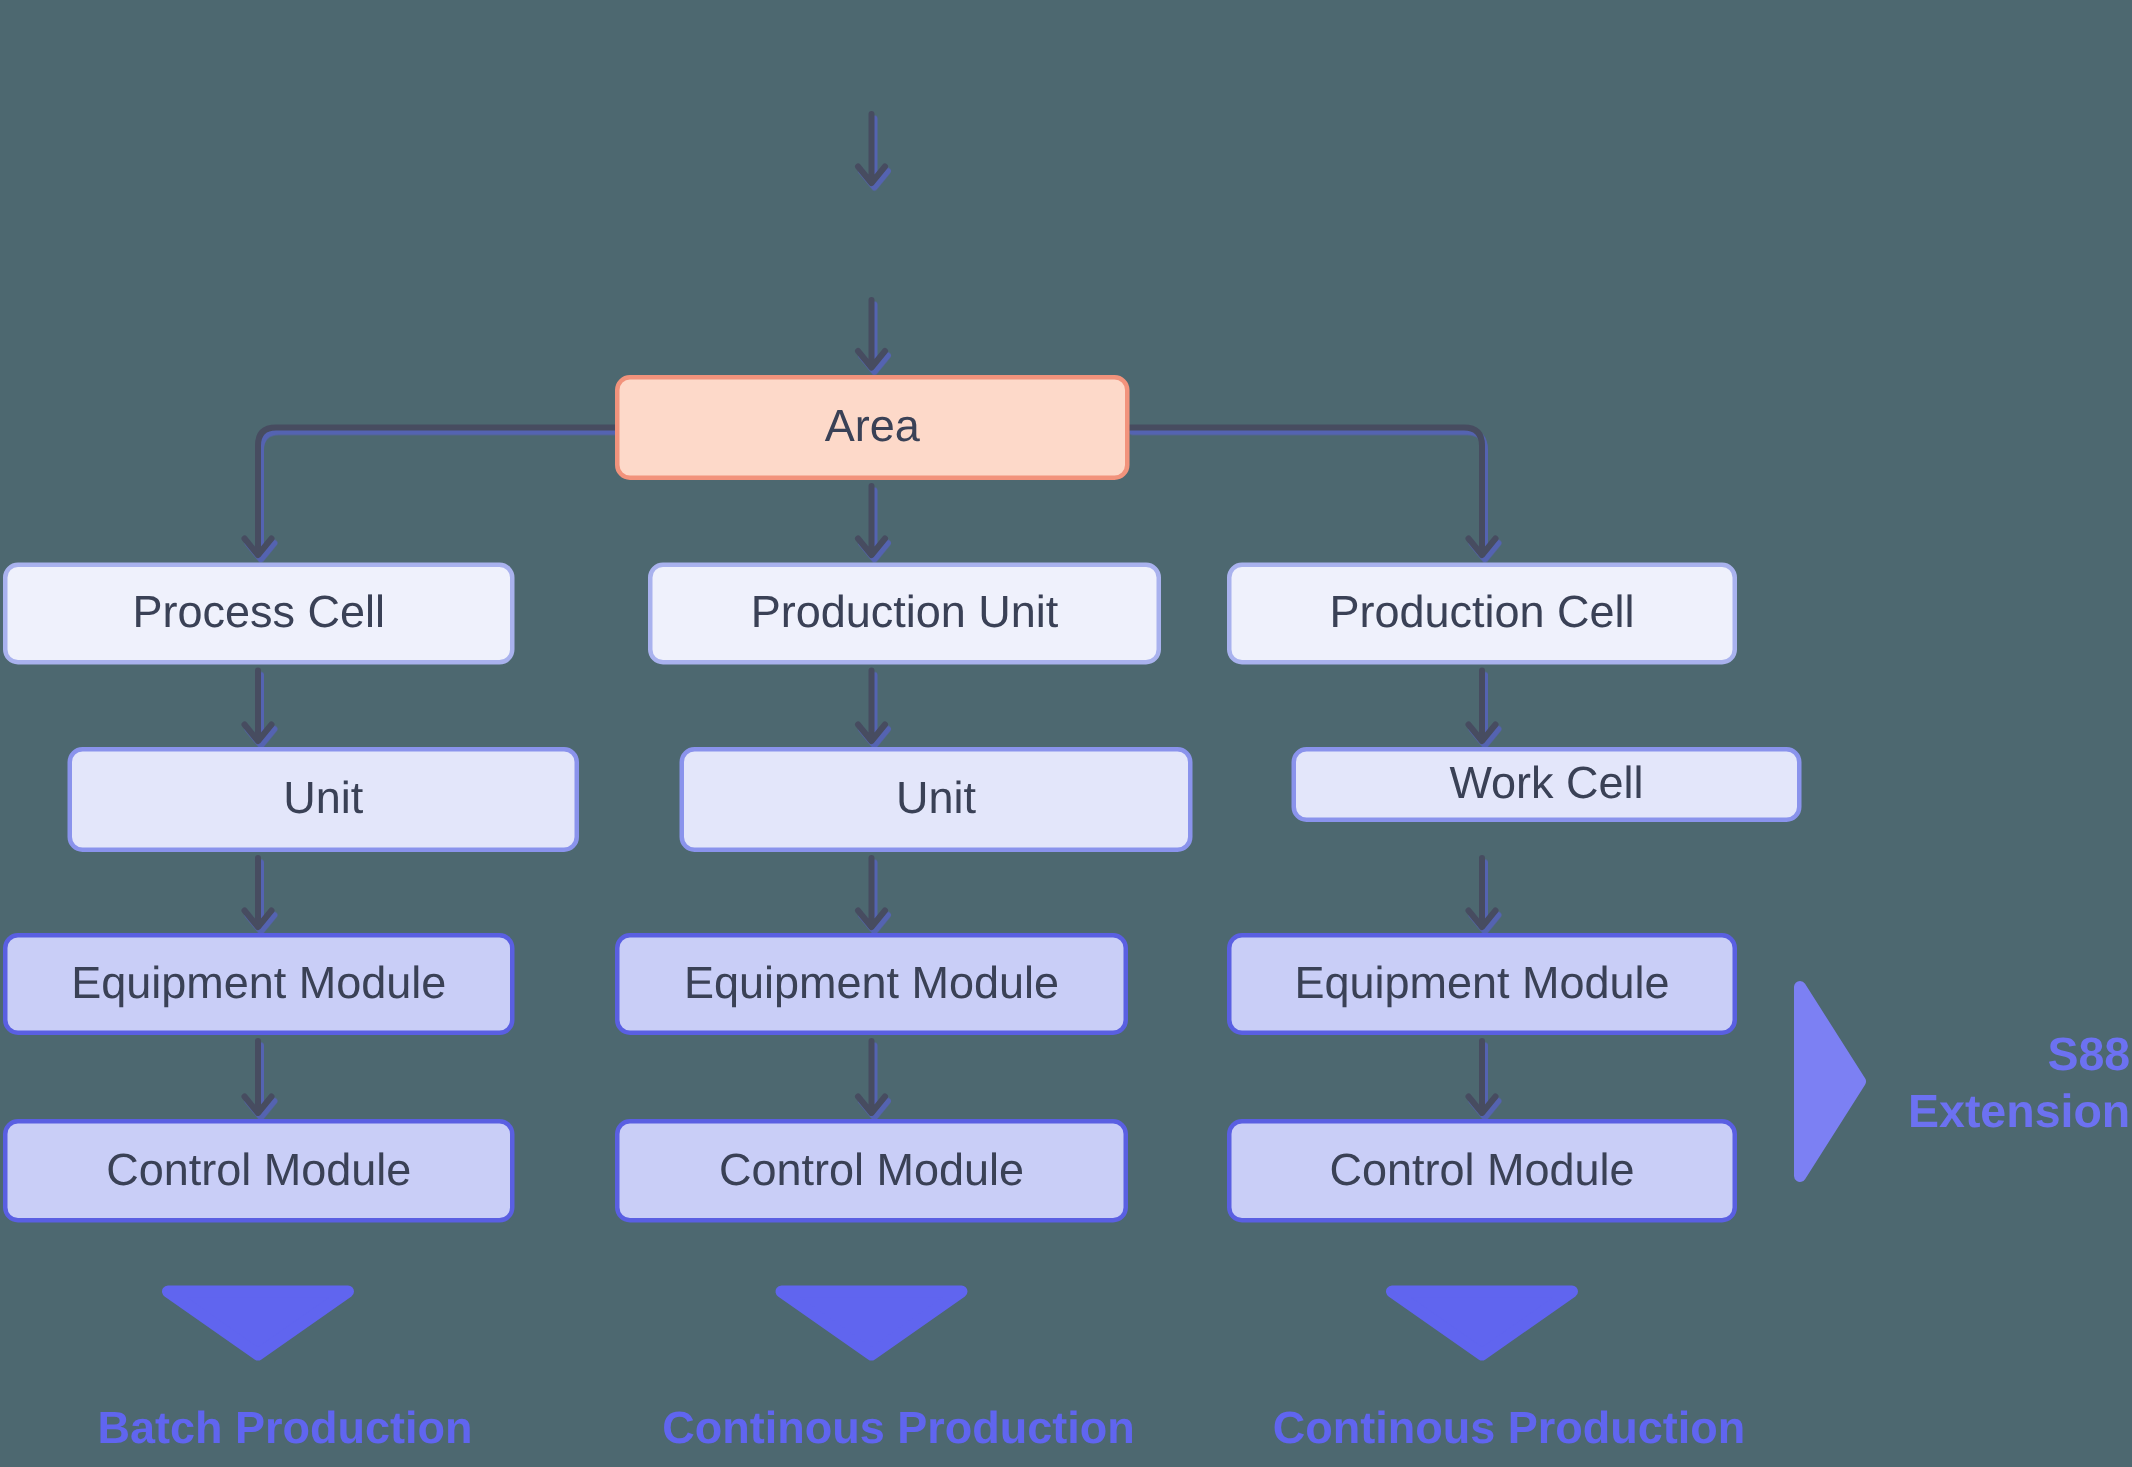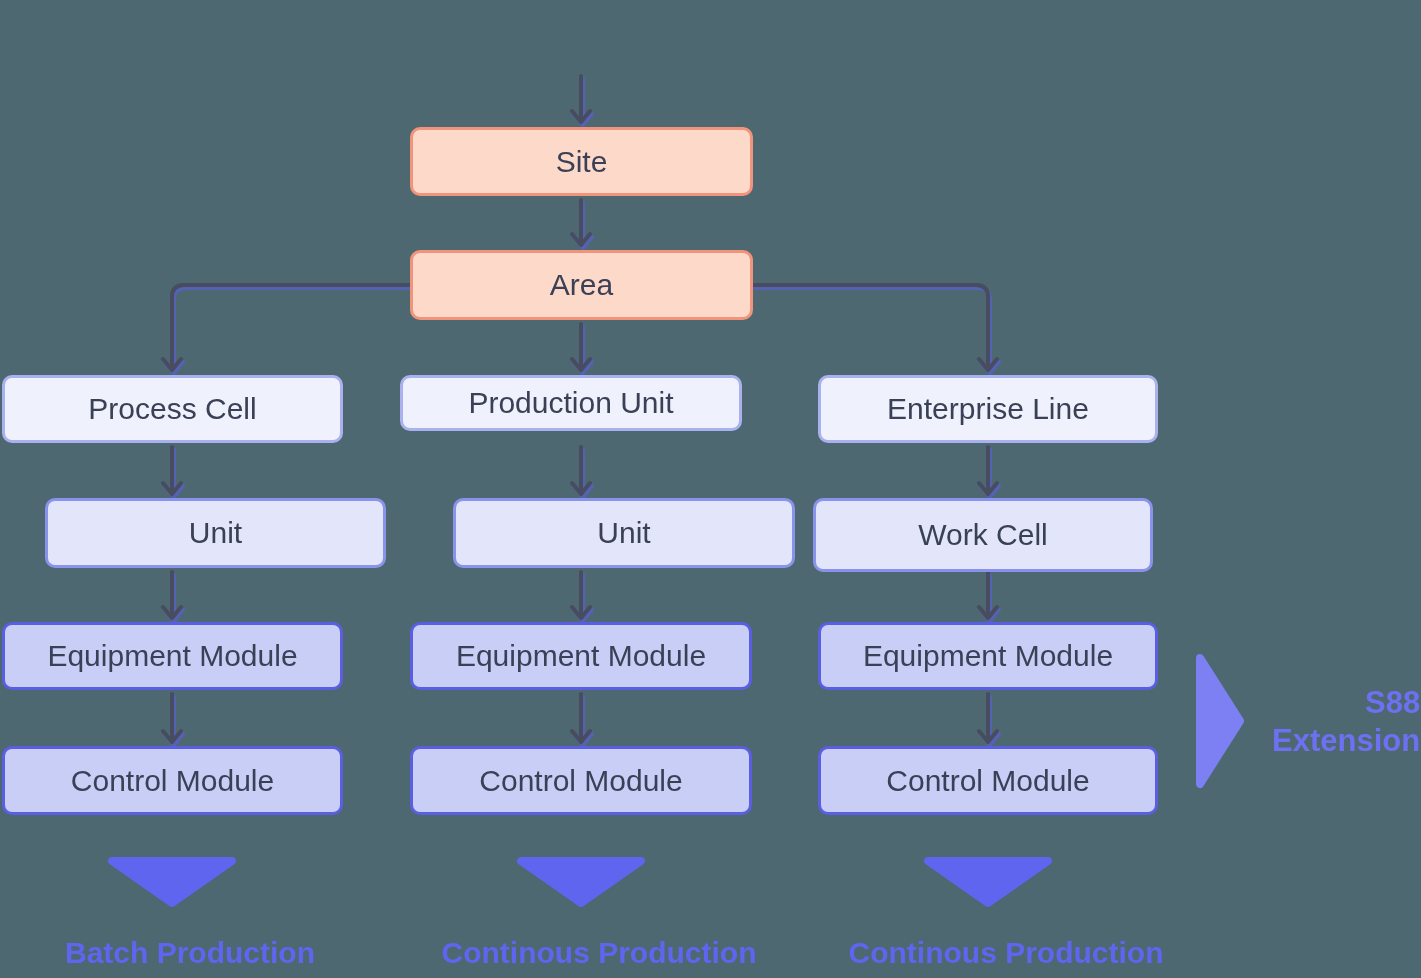--- a/index.html
+++ b/index.html
@@ -62,35 +62,34 @@
     </g>
 
     <g>
       <polygon points="112,861 232,861 172,903" fill="var(--accent,#6065EF)" stroke="var(--accent,#6065EF)" stroke-width="8" stroke-linejoin="round"></polygon>
       <polygon points="521,861 641,861 581,903" fill="var(--accent,#6065EF)" stroke="var(--accent,#6065EF)" stroke-width="8" stroke-linejoin="round"></polygon>
       <polygon points="928,861 1048,861 988,903" fill="var(--accent,#6065EF)" stroke="var(--accent,#6065EF)" stroke-width="8" stroke-linejoin="round"></polygon>
     </g>
     <polygon points="1200,658 1240,721 1200,784" fill="var(--annotation_arrow,#7C80F3)" stroke="var(--annotation_arrow,#7C80F3)" stroke-width="8" stroke-linejoin="round"></polygon>
   </svg>
 
-  <div class="node tier-top" style="left:410px;top:127px;width:343px;height:69px">Site</div>
   <div class="node lv1" style="left:2px;top:375px;width:341px;height:68px">Process Cell</div>
 
   <div class="node tier-top" style="left:410px;top:250px;width:343px;height:70px">Area</div>
   <div class="node lv2" style="left:2px;top:498px;width:341px;height:70px">Unit</div>
   <div class="node lv3" style="left:2px;top:622px;width:341px;height:68px">Equipment Module</div>
   <div class="node lv3" style="left:2px;top:746px;width:341px;height:69px">Control Module</div>
 
-  <div class="node lv1" style="left:400px;top:375px;width:342px;height:56px">Production Unit</div>
+  <div class="node lv1" style="left:432px;top:375px;width:342px;height:68px">Production Unit</div>
   <div class="node lv2" style="left:410px;top:498px;width:342px;height:70px">Unit</div>
   <div class="node lv3" style="left:410px;top:622px;width:342px;height:68px">Equipment Module</div>
   <div class="node lv3" style="left:410px;top:746px;width:342px;height:69px">Control Module</div>
 
-  <div class="node lv1" style="left:818px;top:375px;width:340px;height:68px">Enterprise Line</div>
-  <div class="node lv2" style="left:770px;top:498px;width:340px;height:74px">Work Cell</div>
+  <div class="node lv1" style="left:818px;top:375px;width:340px;height:68px">Production Cell</div>
+  <div class="node lv2" style="left:818px;top:498px;width:340px;height:50px">Work Cell</div>
   <div class="node lv3" style="left:818px;top:622px;width:340px;height:68px">Equipment Module</div>
   <div class="node lv3" style="left:818px;top:746px;width:340px;height:69px">Control Module</div>
 
   <div class="prod-label" style="left:172px">Batch Production</div>
   <div class="prod-label" style="left:581px">Continous Production</div>
   <div class="prod-label" style="left:988px">Continous Production</div>
 
   <div class="s88-label">
     <span>S88</span>
     <span>Extension</span>

